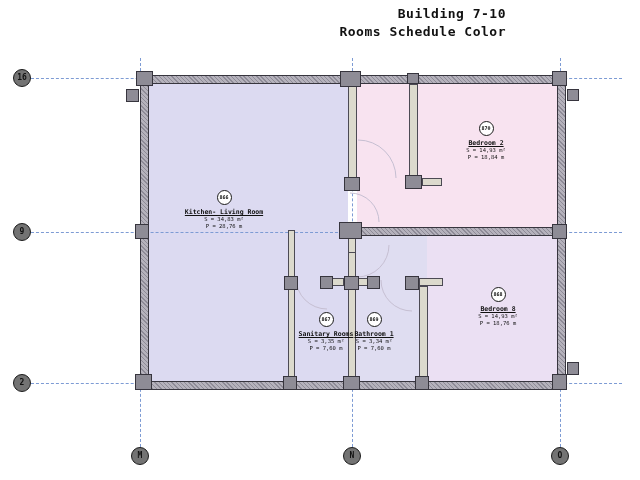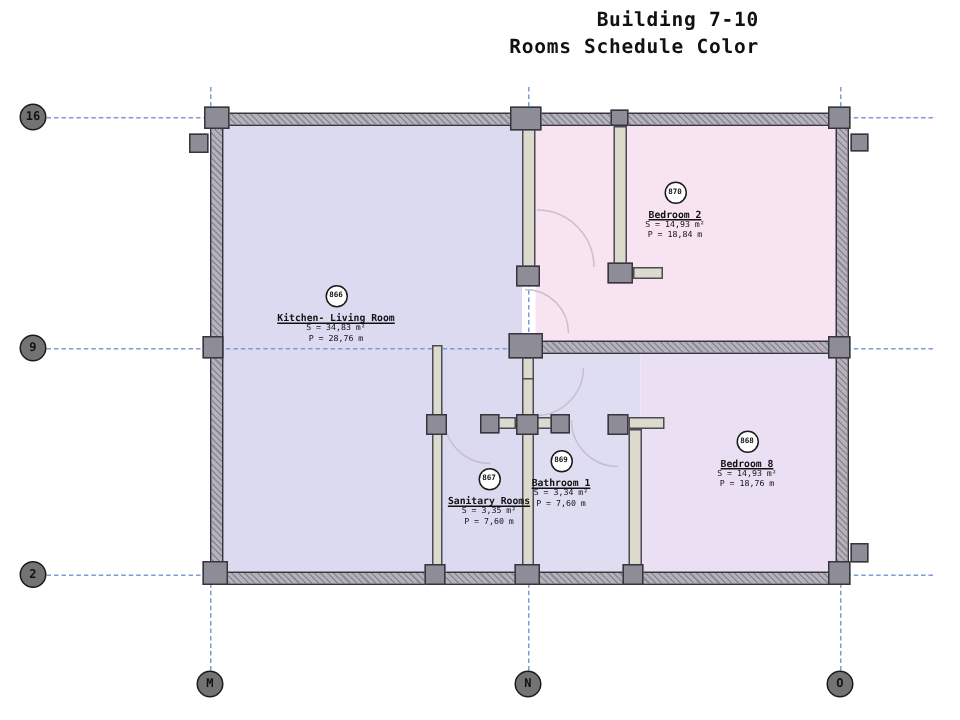--- a/index.html
+++ b/index.html
@@ -124,21 +124,21 @@
 
   <div class="room-label" style="left:154px;top:190px;">
     <div class="badge">
         <span>866</span>
       </div>
     <div class="rname">Kitchen- Living Room</div>
     <div class="rline">S = 34,83 m²</div>
     <div class="rline">P = 28,76 m</div>
   </div>
 
-  <div class="room-label" style="left:380px;top:121px;">
+  <div class="room-label" style="left:416px;top:121px;">
     <div class="badge">
         <span>870</span>
       </div>
     <div class="rname">Bedroom 2</div>
     <div class="rline">S = 14,93 m²</div>
     <div class="rline">P = 18,84 m</div>
   </div>
 
   <div class="room-label" style="left:428px;top:287px;">
     <div class="badge">
@@ -151,21 +151,21 @@
 
   <div class="room-label" style="left:256px;top:312px;">
     <div class="badge">
         <span>867</span>
       </div>
     <div class="rname">Sanitary Rooms</div>
     <div class="rline">S = 3,35 m²</div>
     <div class="rline">P = 7,60 m</div>
   </div>
 
-  <div class="room-label" style="left:304px;top:300px;">
+  <div class="room-label" style="left:304px;top:312px;">
     <div class="badge">
         <span>869</span>
       </div>
     <div class="rname">Bathroom 1</div>
     <div class="rline">S = 3,34 m²</div>
     <div class="rline">P = 7,60 m</div>
   </div>
 
 </div>
 

